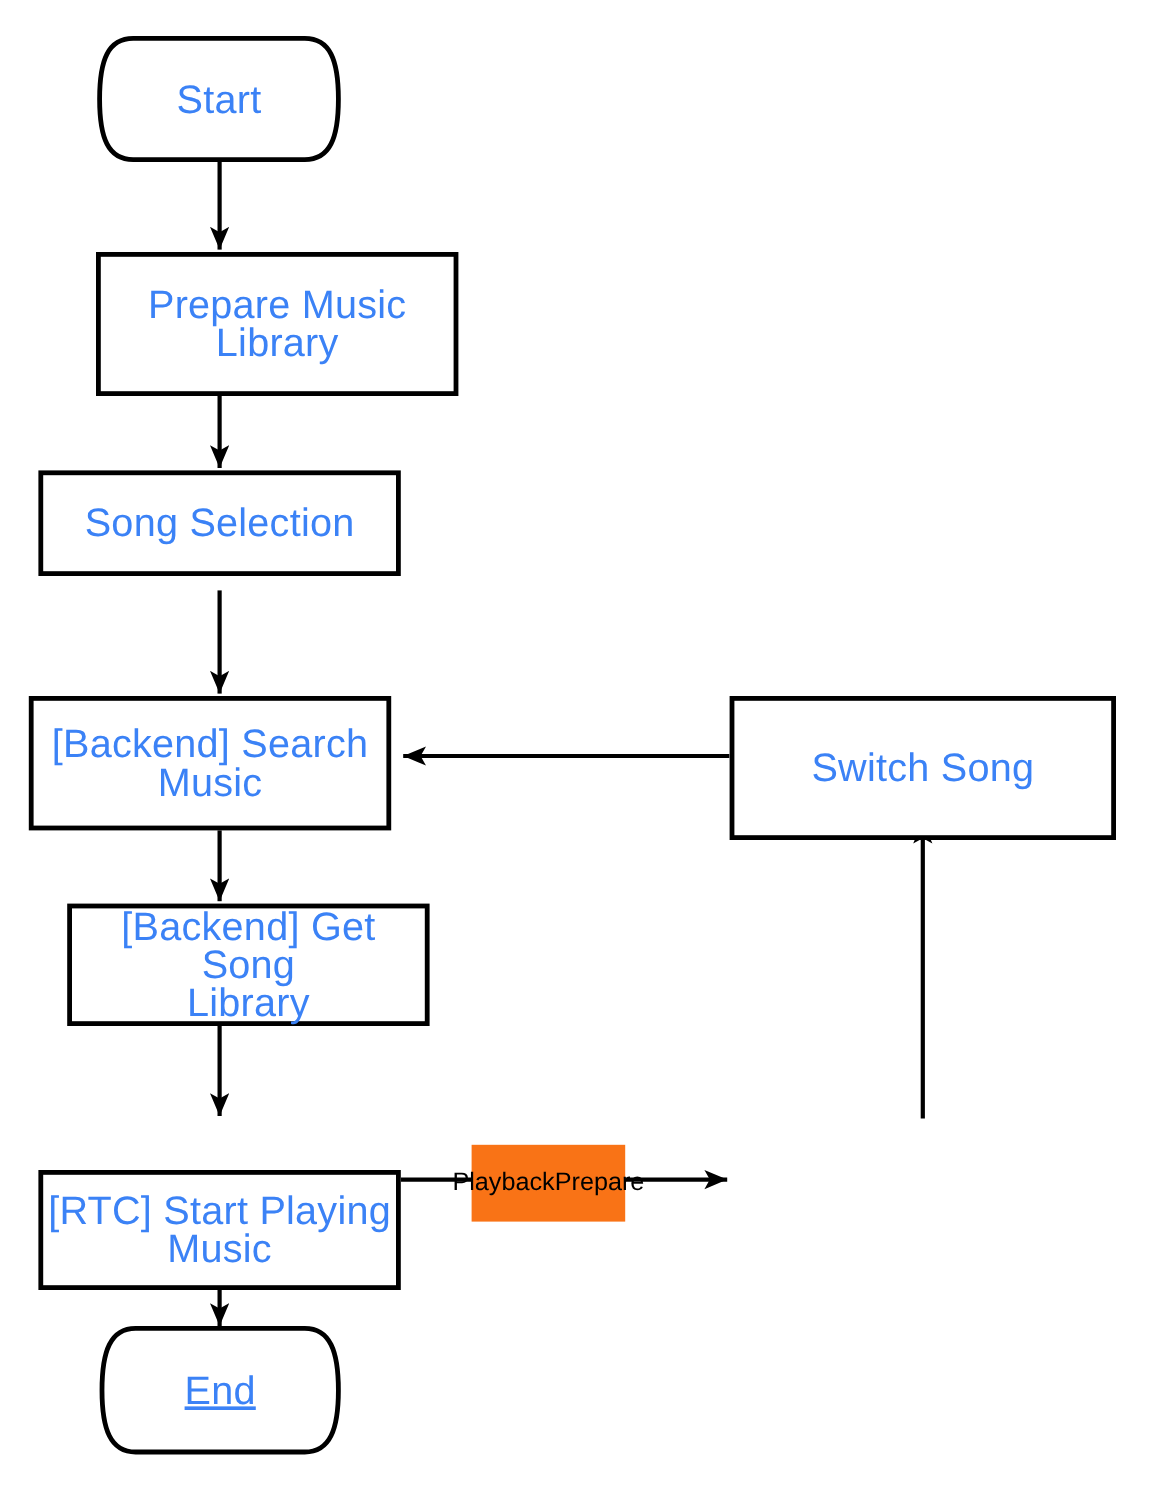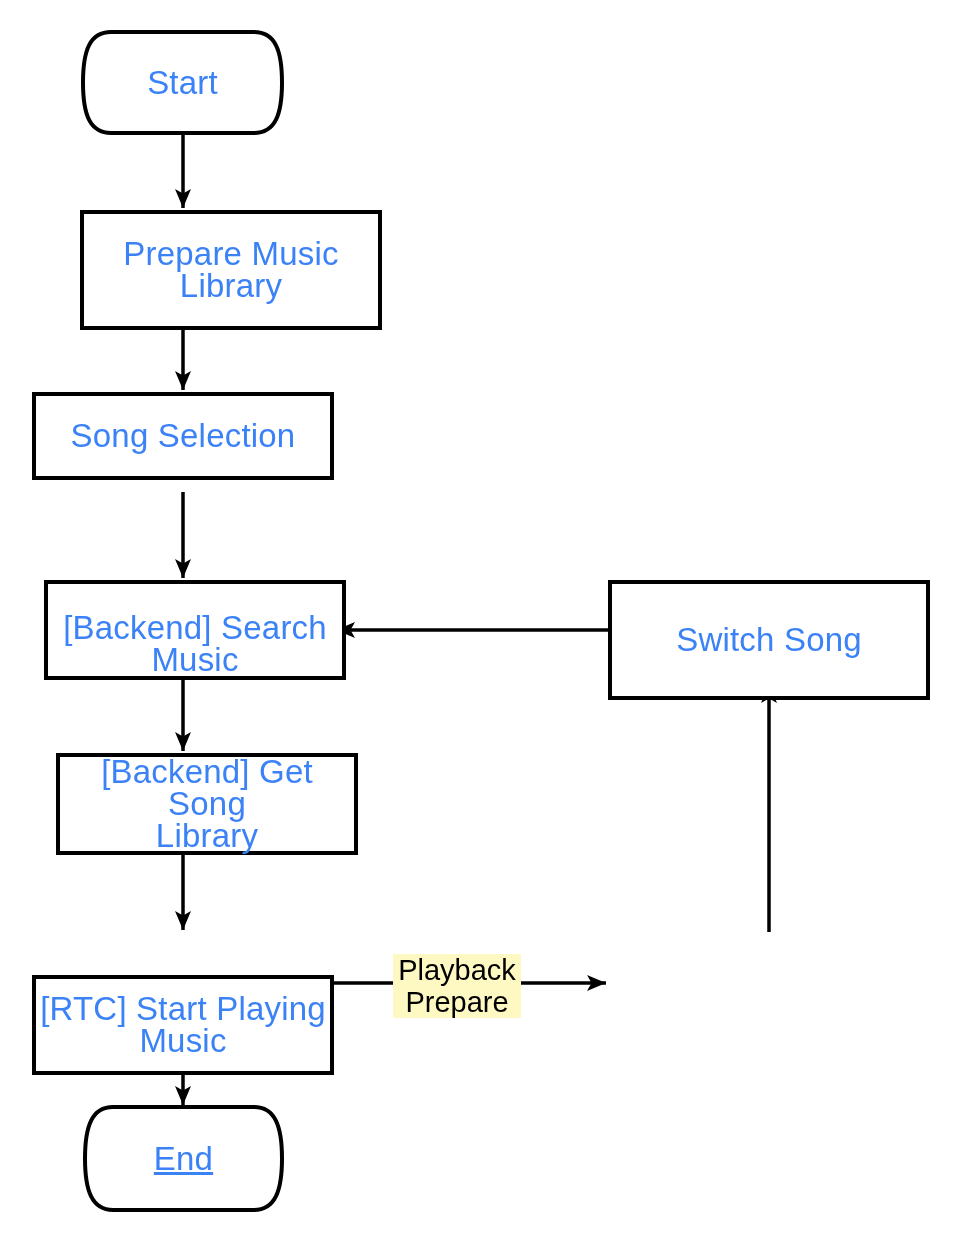--- a/index.html
+++ b/index.html
@@ -35,41 +35,41 @@
     background: #ffffff;
     border: 4px solid #000000;
   }
   .node.terminator-label {
     background: transparent;
     border: none;
   }
   
   .n-prepare   { left: 32px;  top: 210px; width: 302px; height: 120px; margin-left: 48px; }
   .n-song-sel  { left: 32px;  top: 392px; width: 302px; height: 88px; }
-  .n-search    { left: 44px;  top: 580px; width: 302px; height: 100px; justify-content: flex-end; }
+  .n-search    { left: 24px;  top: 580px; width: 302px; height: 112px; }
   .n-details   { left: 32px;  top: 753px; width: 302px; height: 102px; margin-left: 24px; }
   .n-rtc-start { left: 32px;  top: 932px; width: 302px; height: 100px; margin-top: 43px; }
   
   .n-switch    { left: 608px; top: 580px; width: 322px; height: 120px; }
   .n-pause     { left: 608px; top: 932px; width: 322px; height: 101px; }
   
   .n-start     { left: 83px;  top: 32px;   width: 199px; height: 101px; }
   .n-end       { left: 85px;  top: 1107px; width: 197px; height: 103px; text-decoration: underline; }
   .edge-label {
     position: absolute;
     left: 393px; top: 954px;
     width: 128px; height: 64px;
-    background: #fef9c3;
+    background: #f97316;
     display: flex;
-    flex-direction: column;
+    flex-direction: row;
     align-items: center;
     justify-content: center;
     text-align: center;
     color: #000000;
-    font-size: 29px;
+    font-size: 21px;
     line-height: 32px;
   }
 </style>
 </head>
 <body>
 
 <div class="canvas">
 
   <svg class="edge-layer" width="960" height="1240" viewBox="0 0 960 1240" xmlns="http://www.w3.org/2000/svg">
     <defs>

